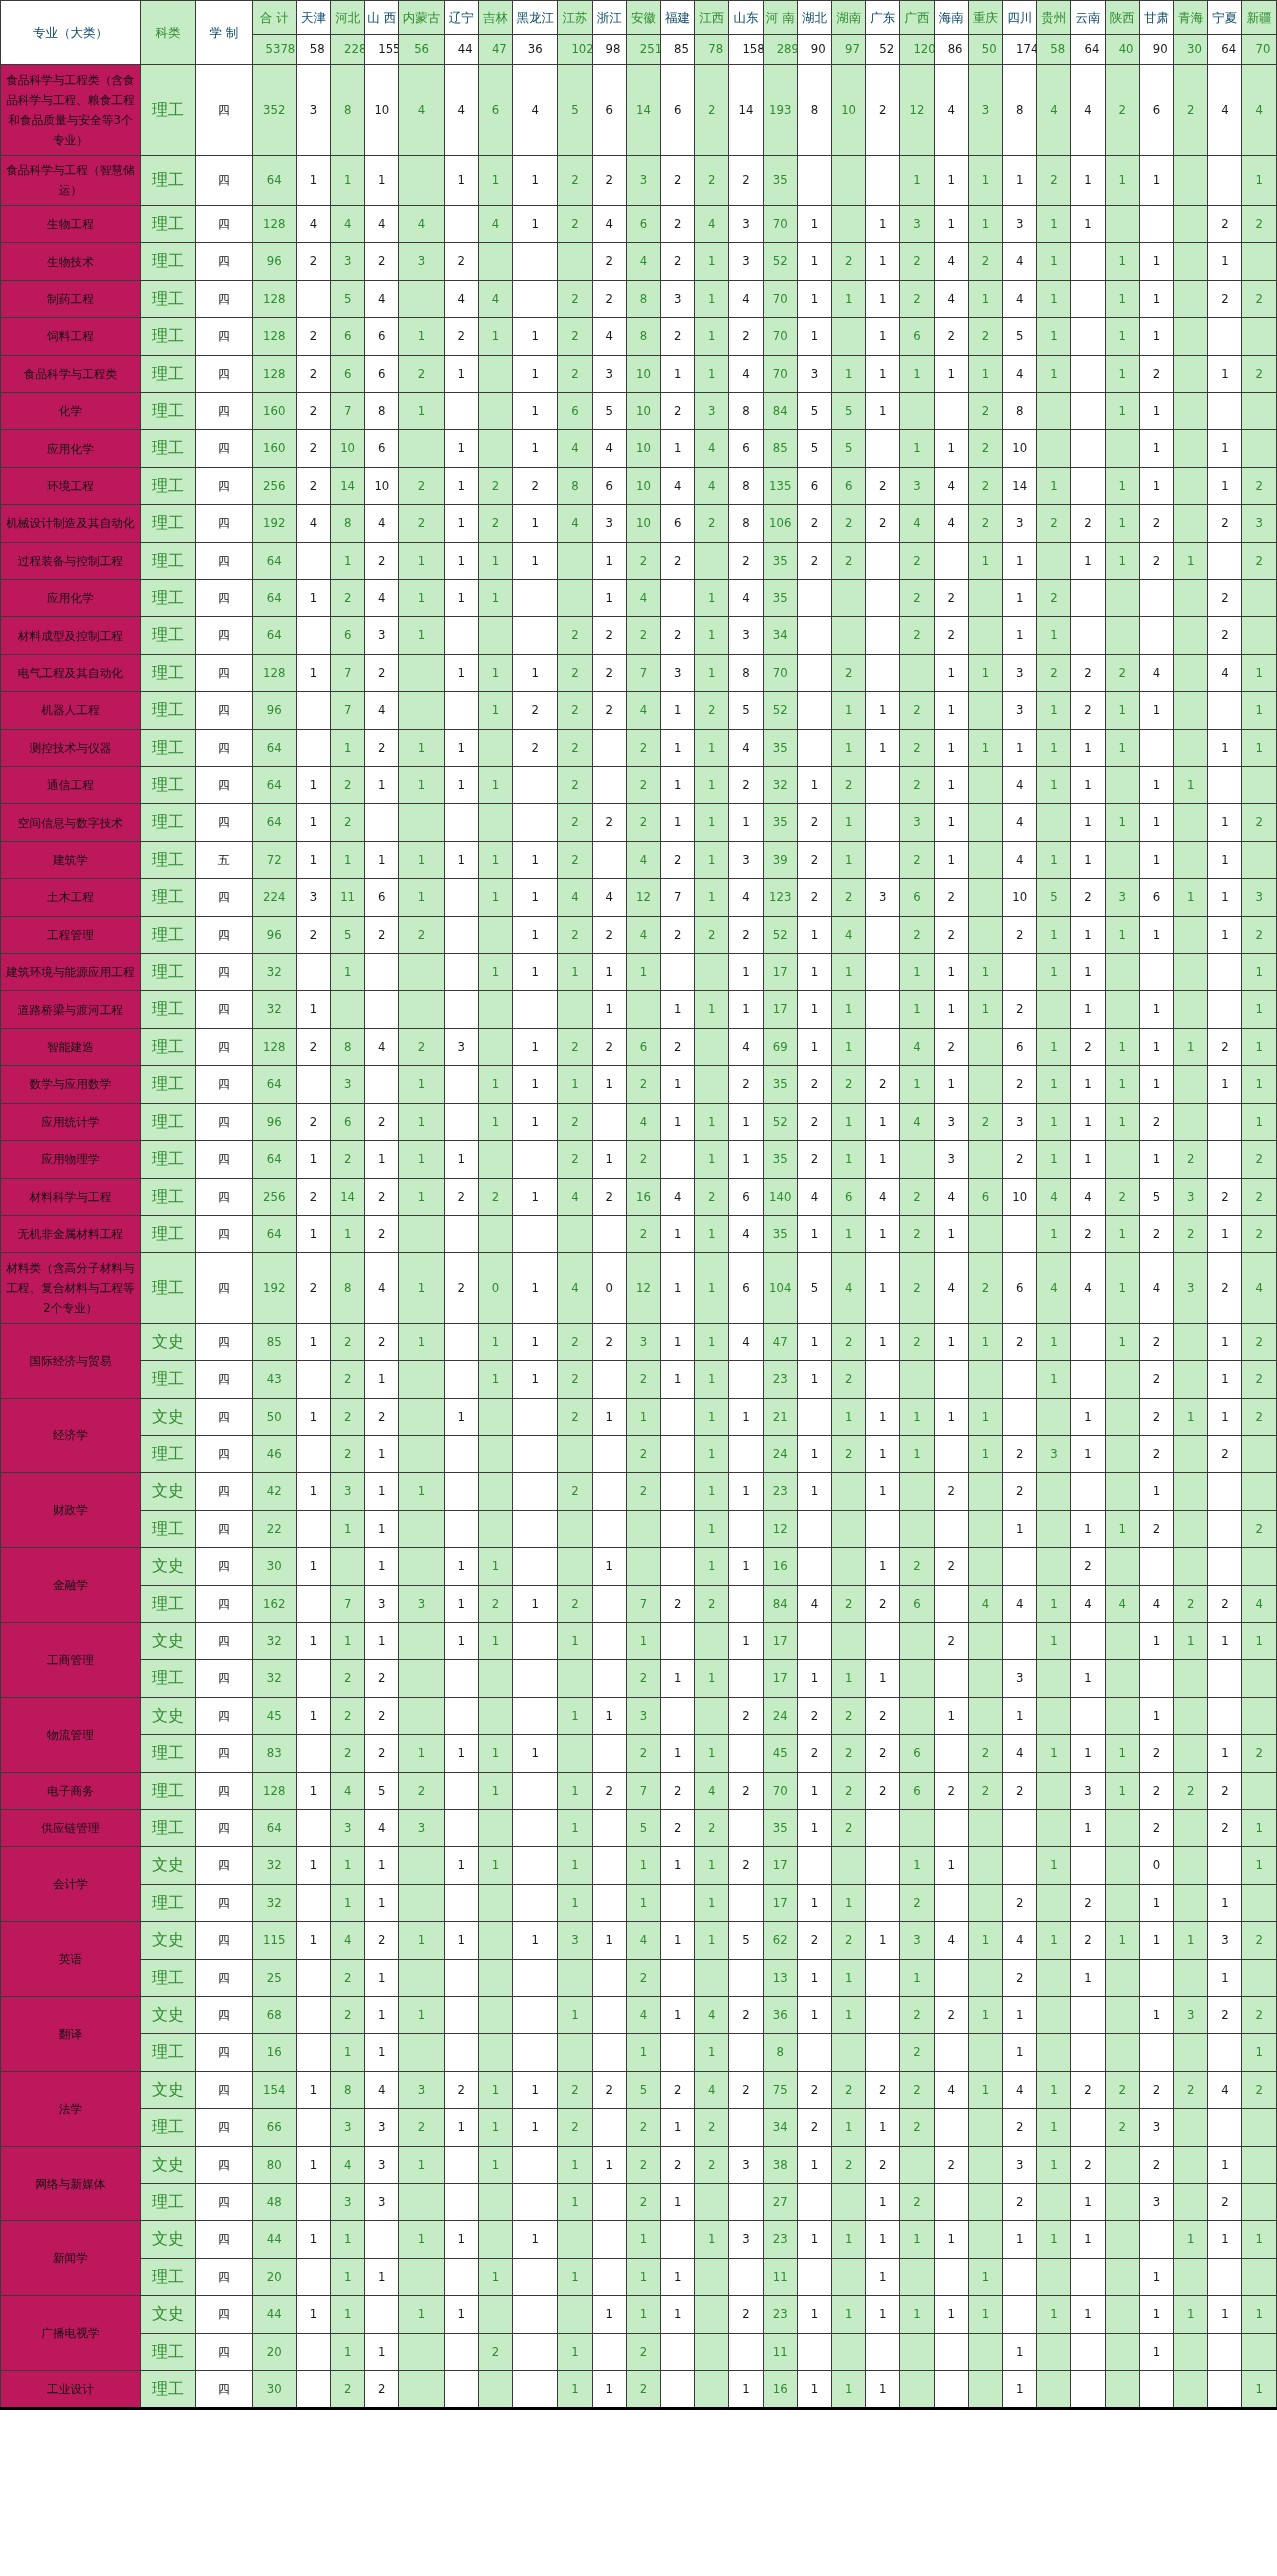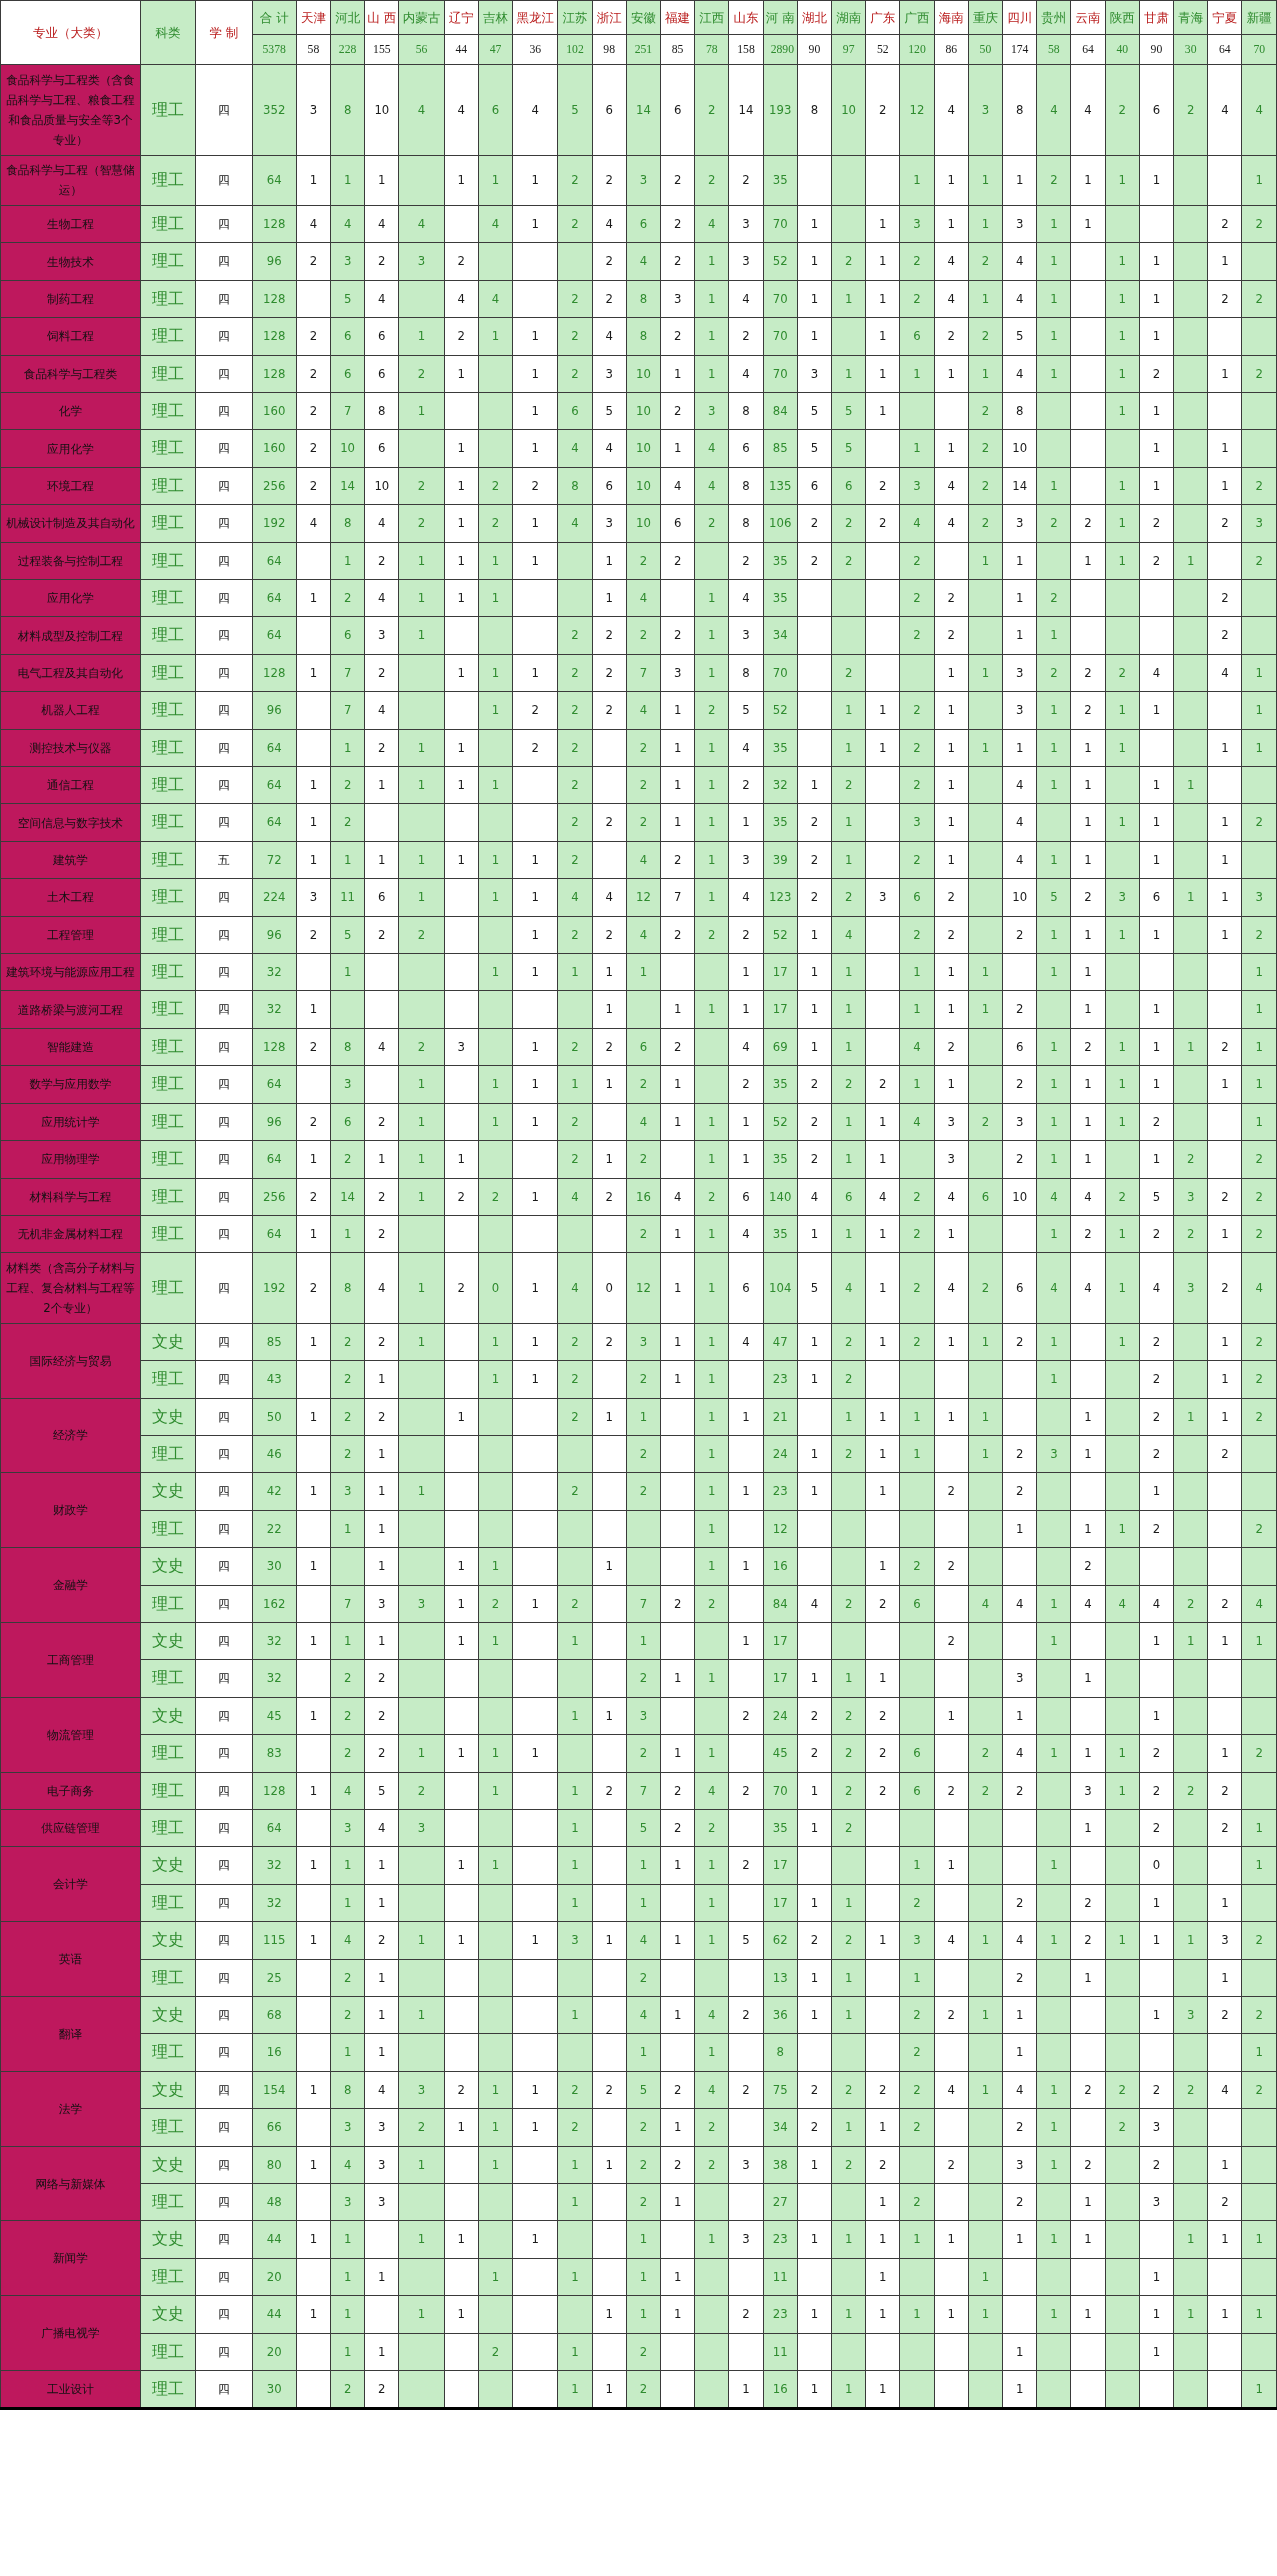--- a/index.html
+++ b/index.html
@@ -7,29 +7,29 @@
   .page{width:1277px;margin:0 auto;}
   table{border-collapse:collapse;table-layout:fixed;width:1277px;border-top:1.6px solid #000;border-bottom:3.1px solid #000;}
   col.c-major{width:139px;}
   col.c-kelei{width:55px;}
   col.c-xuezhi{width:56px;}
   col.c-std{width:34px;}
   col.c-wide{width:45px;}
   col.c-total{width:44px;}
   th,td{border:0.8px solid #3a3a3a;text-align:center;vertical-align:middle;overflow:hidden;}
   th.hdr{font-size:12.5px;font-weight:normal;padding:7.8px 0.8px;line-height:17px;}
-  td.total{font-size:11.7px;padding:7px 7px;line-height:15.6px;font-family:Liberation Serif, serif;}
+  td.total{font-size:11.7px;padding:7px 13px;line-height:15.6px;}
   td.v{font-size:11.7px;padding:10px 0.8px;line-height:16.4px;height:16.4px;}
   td.major{font-size:11.7px;color:#111;background:#be185d;padding:4.7px 3.1px;line-height:20px;word-break:break-all;}
   td.kelei{font-size:16px;padding:10px 0.8px;line-height:16.4px;}
   td.xuezhi{font-size:11.7px;color:#111;background:#fff;padding:10px 0.8px;line-height:16.4px;}
   .g{background:#c6ecc6;color:#2e8b2e;}
   .w{background:#ffffff;color:#1a1a1a;}
   th.hdr.g, td.kelei.g{color:#2e8b2e;background:#c6ecc6;}
-  th.hdr.w{color:#b91c1c;}
+  th.hdr.w{color:#0c4a6e;}
 </style>
 </head>
 <body>
 
 <div class="page">
   <table>
     <colgroup id="cols">
         <col class="c-major">
         <col class="c-kelei">
         <col class="c-xuezhi">

